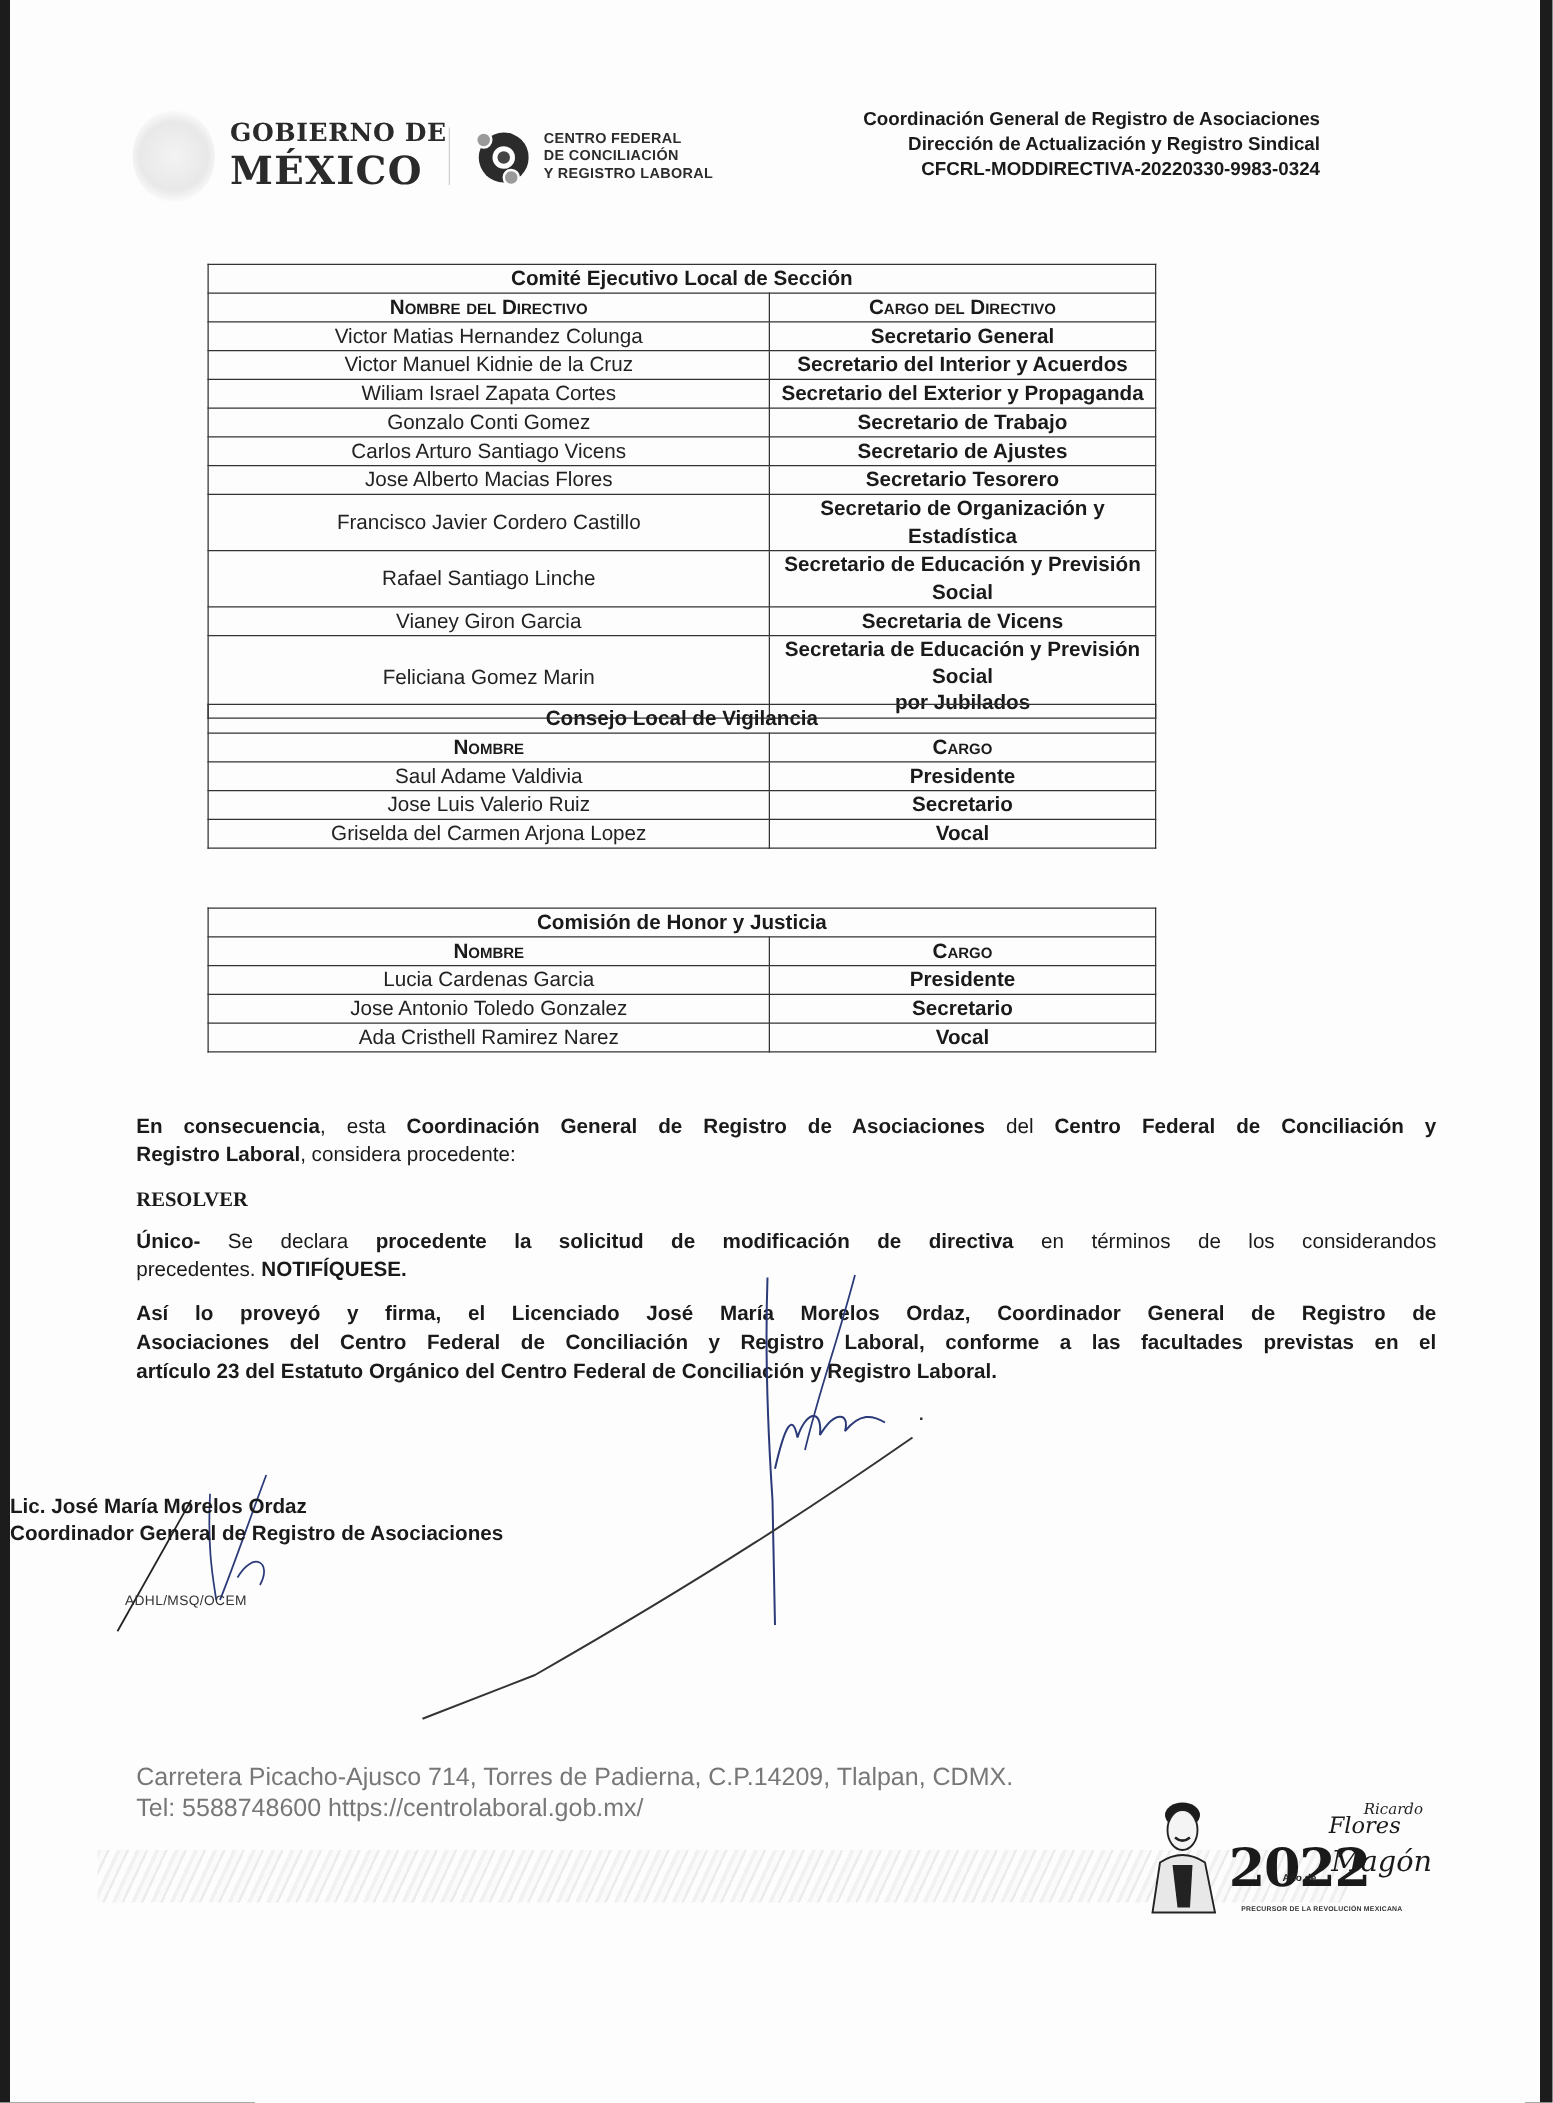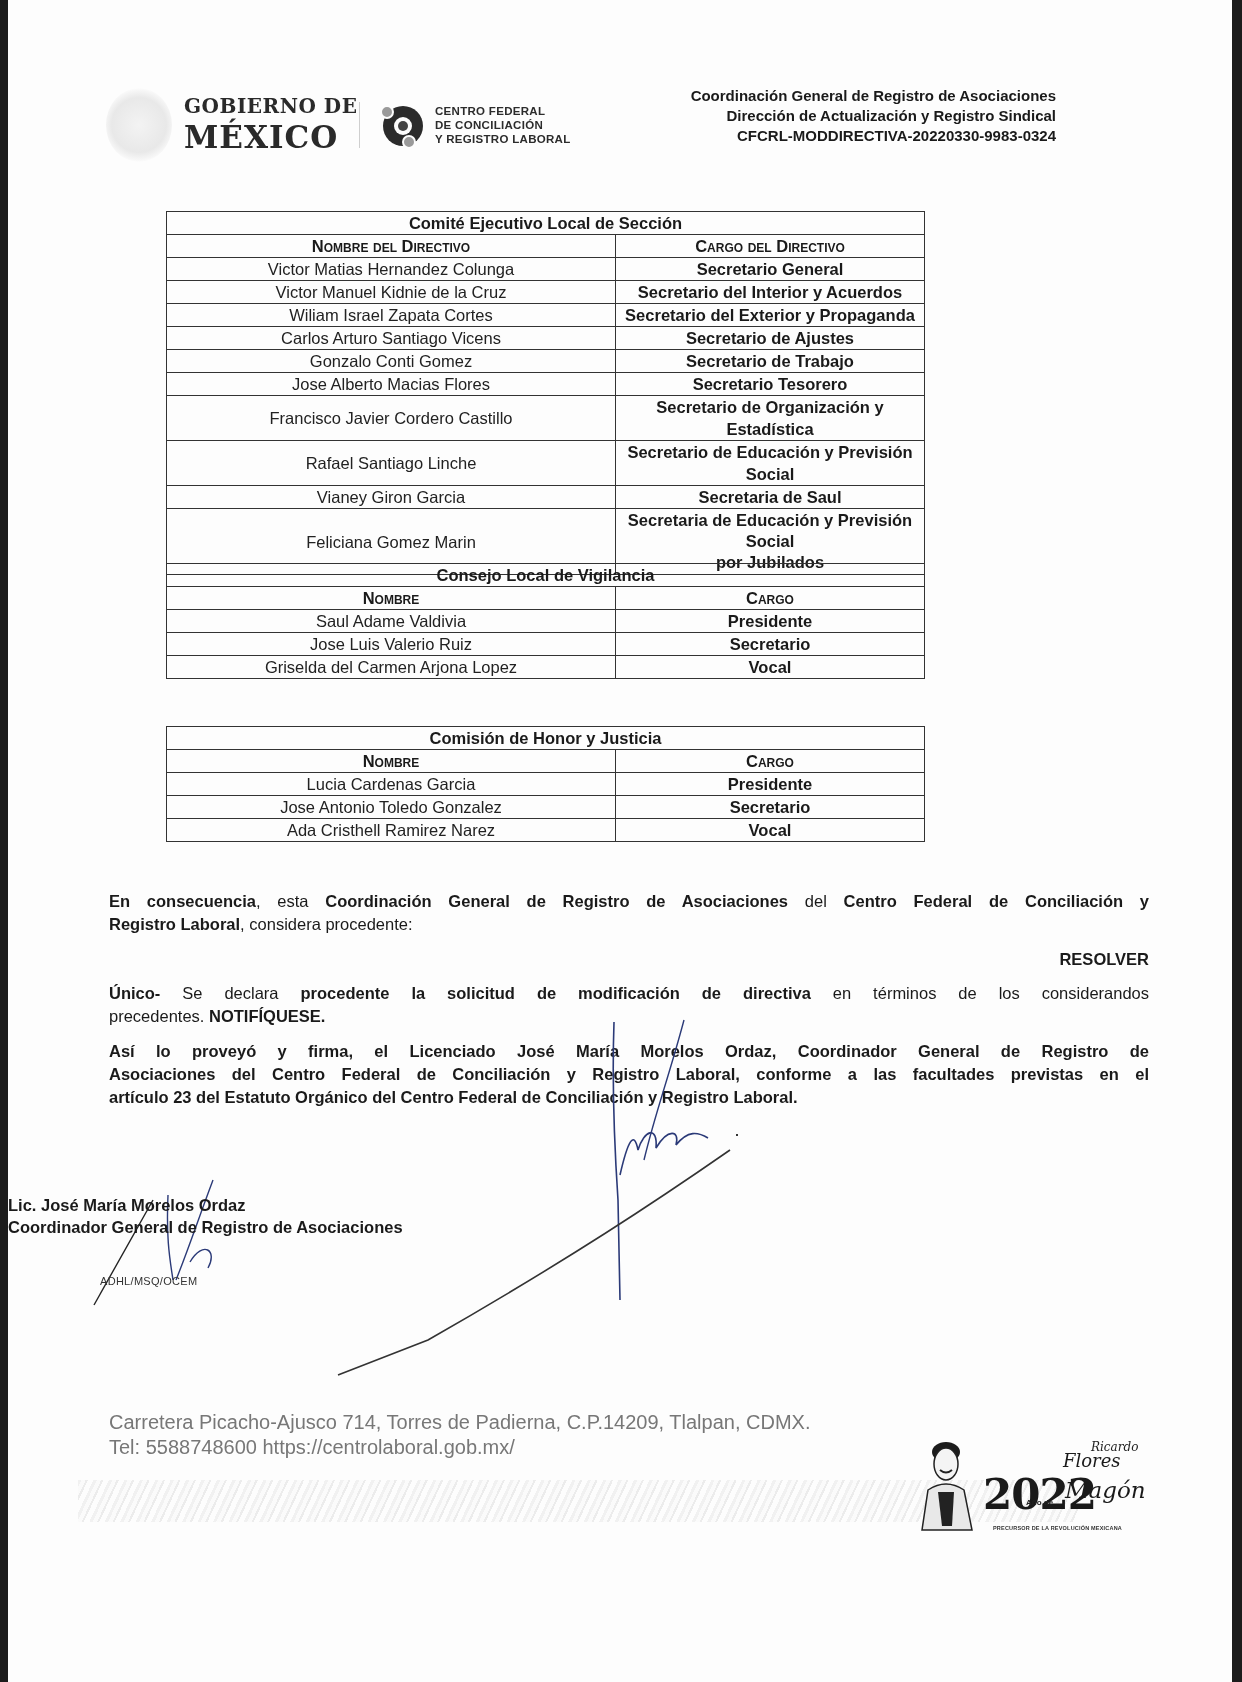--- a/index.html
+++ b/index.html
@@ -40,21 +40,21 @@
   }
   table.doc th.caption { font-weight:bold; font-size:16.5px; }
   table.doc th.colh { font-weight:bold; font-variant:small-caps; font-size:16.5px; }
   table.doc td.name { width:448px; color:#222; }
   table.doc td.role { font-weight:bold; }
   table.doc td.multi { line-height:21px; padding:1px 0; }
   
   .para { left:101px; width:1040px; font-size:16.5px; line-height:23px; color:#1a1a1a; }
   .para b { font-weight:bold; }
   .justify { text-align:justify; text-align-last:justify; }
-  .center { text-align:right; }
+  .center { text-align:left;font-family:Liberation Serif, serif; }
   .sig-name { left:0; width:991px; text-align:left; font-weight:bold; font-size:16.5px; line-height:22px; }
   .initials { left:92px; top:1275px; font-size:11px; color:#333; letter-spacing:0.3px; }
   .footer { left:101px; font-size:20px; color:#777; line-height:23px; }
   .band {
     left:70px; top:1480px; width:1000px; height:42px;
     background: repeating-linear-gradient(115deg, #efefef 0 3px, #fafafa 3px 7px, #e9e9e9 7px 9px, #fdfdfd 9px 14px);
     opacity:.85;
   }
   .magon { left:900px; top:1430px; width:230px; height:110px; }
   .yr { left:975px; top:1470px; font-family:"DejaVu Serif", serif; font-weight:bold; font-size:42px; color:#1a1a1a; letter-spacing:-1px; }
@@ -108,42 +108,42 @@
         </tr>
     <tr>
           <td class="name">Victor Manuel Kidnie de la Cruz</td>
           <td class="role">Secretario del Interior y Acuerdos</td>
         </tr>
     <tr>
           <td class="name">Wiliam Israel Zapata Cortes</td>
           <td class="role">Secretario del Exterior y Propaganda</td>
         </tr>
     <tr>
+          <td class="name">Gonzalo Conti Gomez</td>
+          <td class="role">Secretario de Trabajo</td>
+        </tr>
+    <tr>
           <td class="name">Carlos Arturo Santiago Vicens</td>
           <td class="role">Secretario de Ajustes</td>
         </tr>
     <tr>
-          <td class="name">Gonzalo Conti Gomez</td>
-          <td class="role">Secretario de Trabajo</td>
-        </tr>
-    <tr>
           <td class="name">Jose Alberto Macias Flores</td>
           <td class="role">Secretario Tesorero</td>
         </tr>
     <tr>
           <td class="name">Francisco Javier Cordero Castillo</td>
           <td class="role">Secretario de Organización y Estadística</td>
         </tr>
     <tr>
           <td class="name">Rafael Santiago Linche</td>
           <td class="role">Secretario de Educación y Previsión Social</td>
         </tr>
     <tr>
           <td class="name">Vianey Giron Garcia</td>
-          <td class="role">Secretaria de Saul</td>
+          <td class="role">Secretaria de Vicens</td>
         </tr>
     <tr>
       <td class="name">Feliciana Gomez Marin</td>
       <td class="role multi">
         <div>Secretaria de Educación y Previsión Social</div>
         <div>por Jubilados</div>
       </td>
     </tr>
   </tbody>
     </table>

